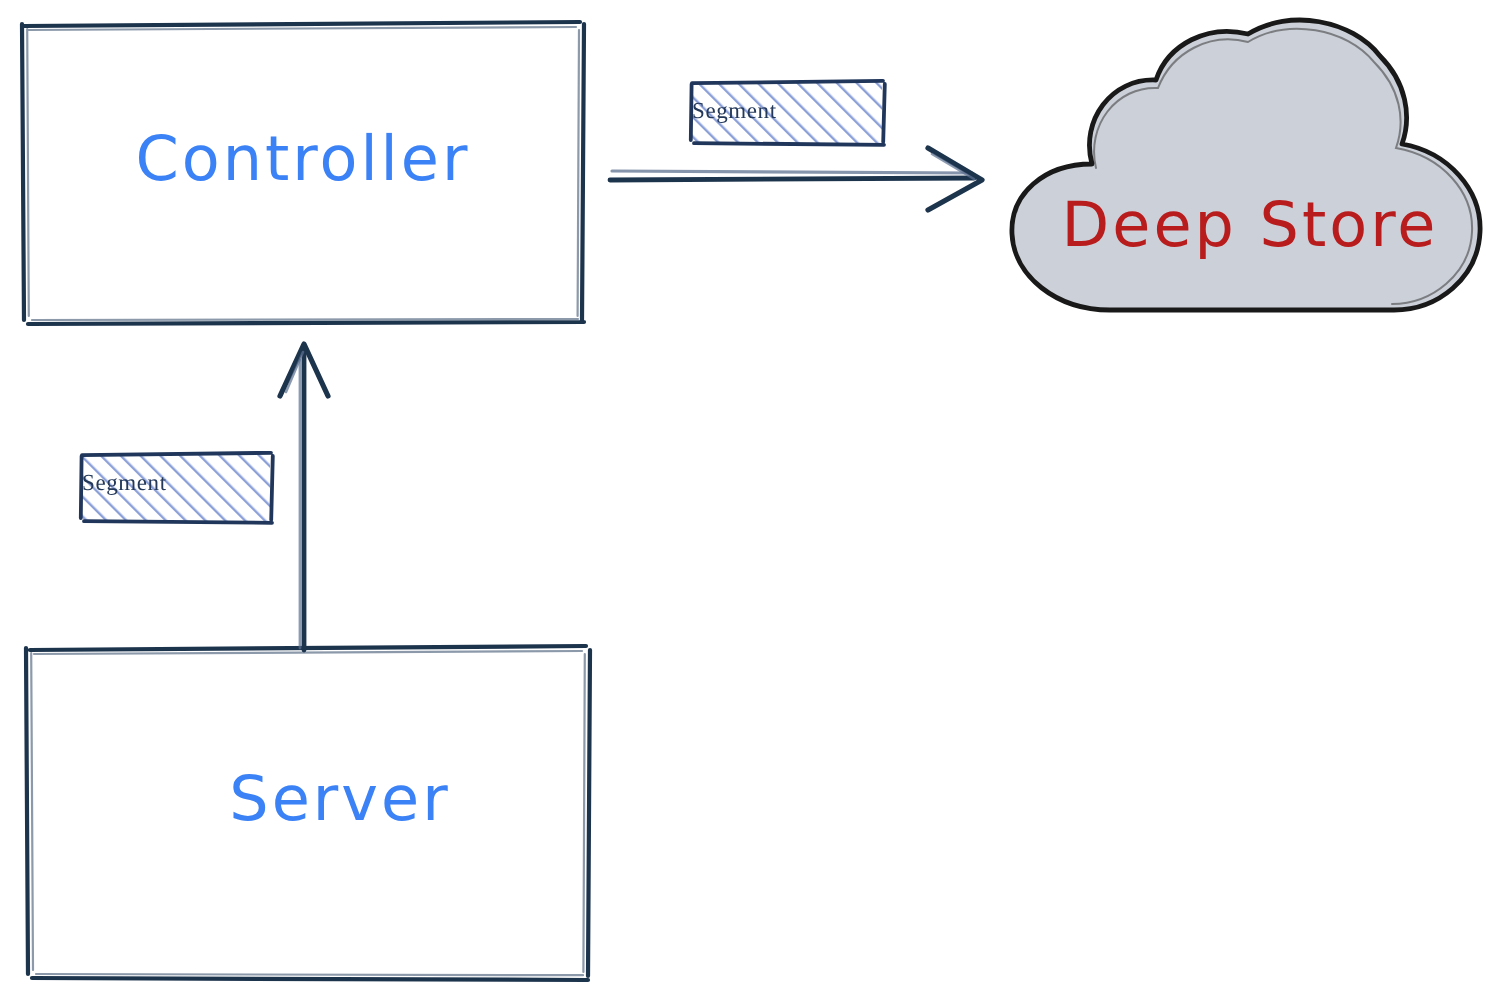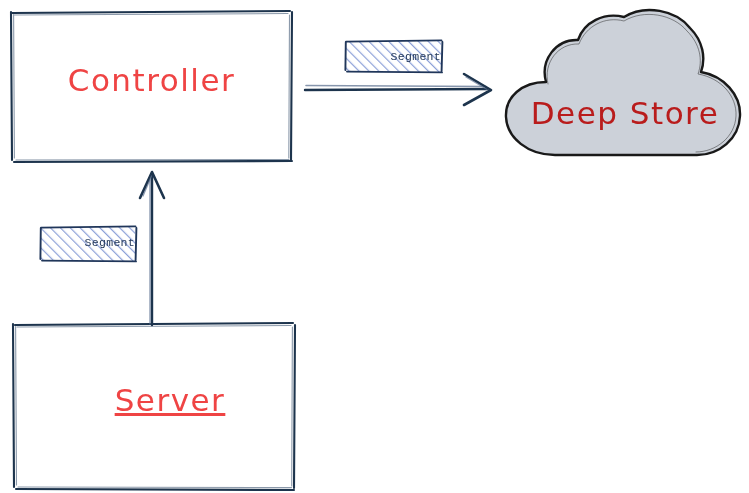--- a/index.html
+++ b/index.html
@@ -17,57 +17,56 @@
   #canvas {
     position: absolute;
     left: 0;
     top: 0;
     width: 749px;
     height: 493px;
   }
   .node-label {
     position: absolute;
     font-family: "DejaVu Sans", sans-serif;
-    color: #ef4444;
+    color: #3b82f6;
     letter-spacing: 1.5px;
     white-space: nowrap;
     user-select: none;
   }
   #controller-label {
     left: 11px;
     top: 62px;
     width: 281px;
     text-align: center;
     font-size: 31px;
   }
   #server-label {
     left: 13px;
     top: 382px;
     width: 314px;
     text-align: center;
     font-size: 31px;
-    text-decoration: underline;
   }
   #deepstore-label {
     left: 505px;
     top: 95px;
     width: 240px;
     text-align: center;
     font-size: 31px;
     color: #b91c1c;
   }
   .segment-label {
     position: absolute;
-    font-family: Liberation Mono, monospace;
+    font-family: Liberation Serif, serif;
     font-size: 11.5px;
     color: #24395a;
     letter-spacing: 0.3px;
     white-space: nowrap;
     user-select: none;
-    text-align: right;
+    text-align: left;
   }
   #segment-label-top {
     left: 346px;
     top: 50px;
     width: 95px;
   }
   #segment-label-bottom {
     left: 41px;
     top: 236px;
     width: 94px;

